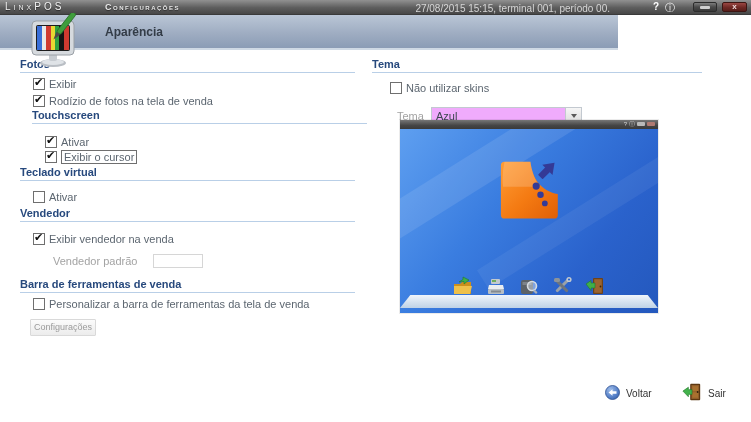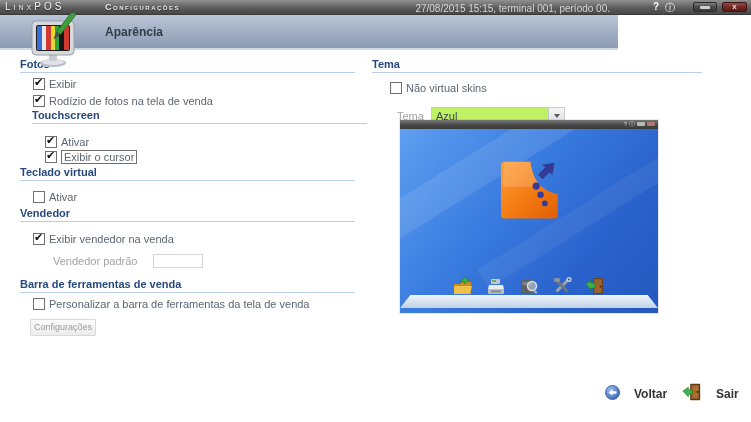--- a/index.html
+++ b/index.html
@@ -89,21 +89,21 @@
   }
   .btn-config{
     margin:9px 0 0 10px;width:64px;height:15px;
     background:linear-gradient(#fbfbfb,#ececec);
     border:1px solid #d9d9d9;border-radius:1px;
     color:#9b9b9b;font-size:9px;text-align:center;line-height:14px;cursor:pointer;
   }
 
   
   .sel{
-    display:flex;width:134px;height:17px;border:1px solid #c3c9d0;background:#bef264;
+    display:flex;width:151px;height:17px;border:1px solid #c3c9d0;background:#f0abfc;
     box-sizing:border-box;align-items:center;cursor:pointer;
   }
   .sel-value{flex:1;font-size:11px;color:#3c4650;padding-left:4px;}
   .sel-btn{
     width:15px;height:100%;border-left:1px solid #c3c9d0;
     background:linear-gradient(#f6f6f6,#dcdcdc);
     display:flex;align-items:center;justify-content:center;
   }
   .sel-arrow{
     width:0;height:0;border-left:3px solid transparent;border-right:3px solid transparent;
@@ -139,22 +139,22 @@
     clip-path:polygon(4% 0,96% 0,100% 100%,0 100%);
   }
   .p-dock{
     position:absolute;left:0;right:0;bottom:16px;
     display:flex;justify-content:center;align-items:flex-end;gap:11px;
   }
   .dock-icon{width:22px;height:22px;}
 
   
   .footer-btn{
-    position:absolute;display:flex;align-items:center;gap:14px;cursor:pointer;
-    font-size:12px;font-weight:bold;color:#333;
+    position:absolute;display:flex;align-items:center;gap:6px;cursor:pointer;
+    font-size:10px;font-weight:normal;color:#333;
   }
 </style>
 </head>
 <body>
 
 <div class="titlebar">
   <span class="logo">LinxPOS</span>
   <span class="tb-title">Configurações</span>
   <span class="tb-status">27/08/2015 15:15, terminal 001, período 00.</span>
   <span class="tb-help">?</span>
@@ -245,21 +245,21 @@
     <span>Personalizar a barra de ferramentas da tela de venda</span>
   </div>
   <div class="btn-config">Configurações</div>
 </div>
 
 <div class="section" style="left:372px;top:58px;width:330px;">
   <div class="sec-title">Tema</div>
   <div class="sec-rule"></div>
   <div class="chk-row" style="margin-top:9px;margin-left:18px;">
     <span class="cb"></span>
-    <span>Não virtual skins</span>
+    <span>Não utilizar skins</span>
   </div>
   <div style="display:flex;align-items:center;margin:13px 0 0 25px;">
     <span class="gray-label" style="width:34px;">Tema</span>
     <div class="sel">
       <span class="sel-value">Azul</span>
       <span class="sel-btn">
           <span class="sel-arrow"></span>
         </span>
     </div>
   </div>

